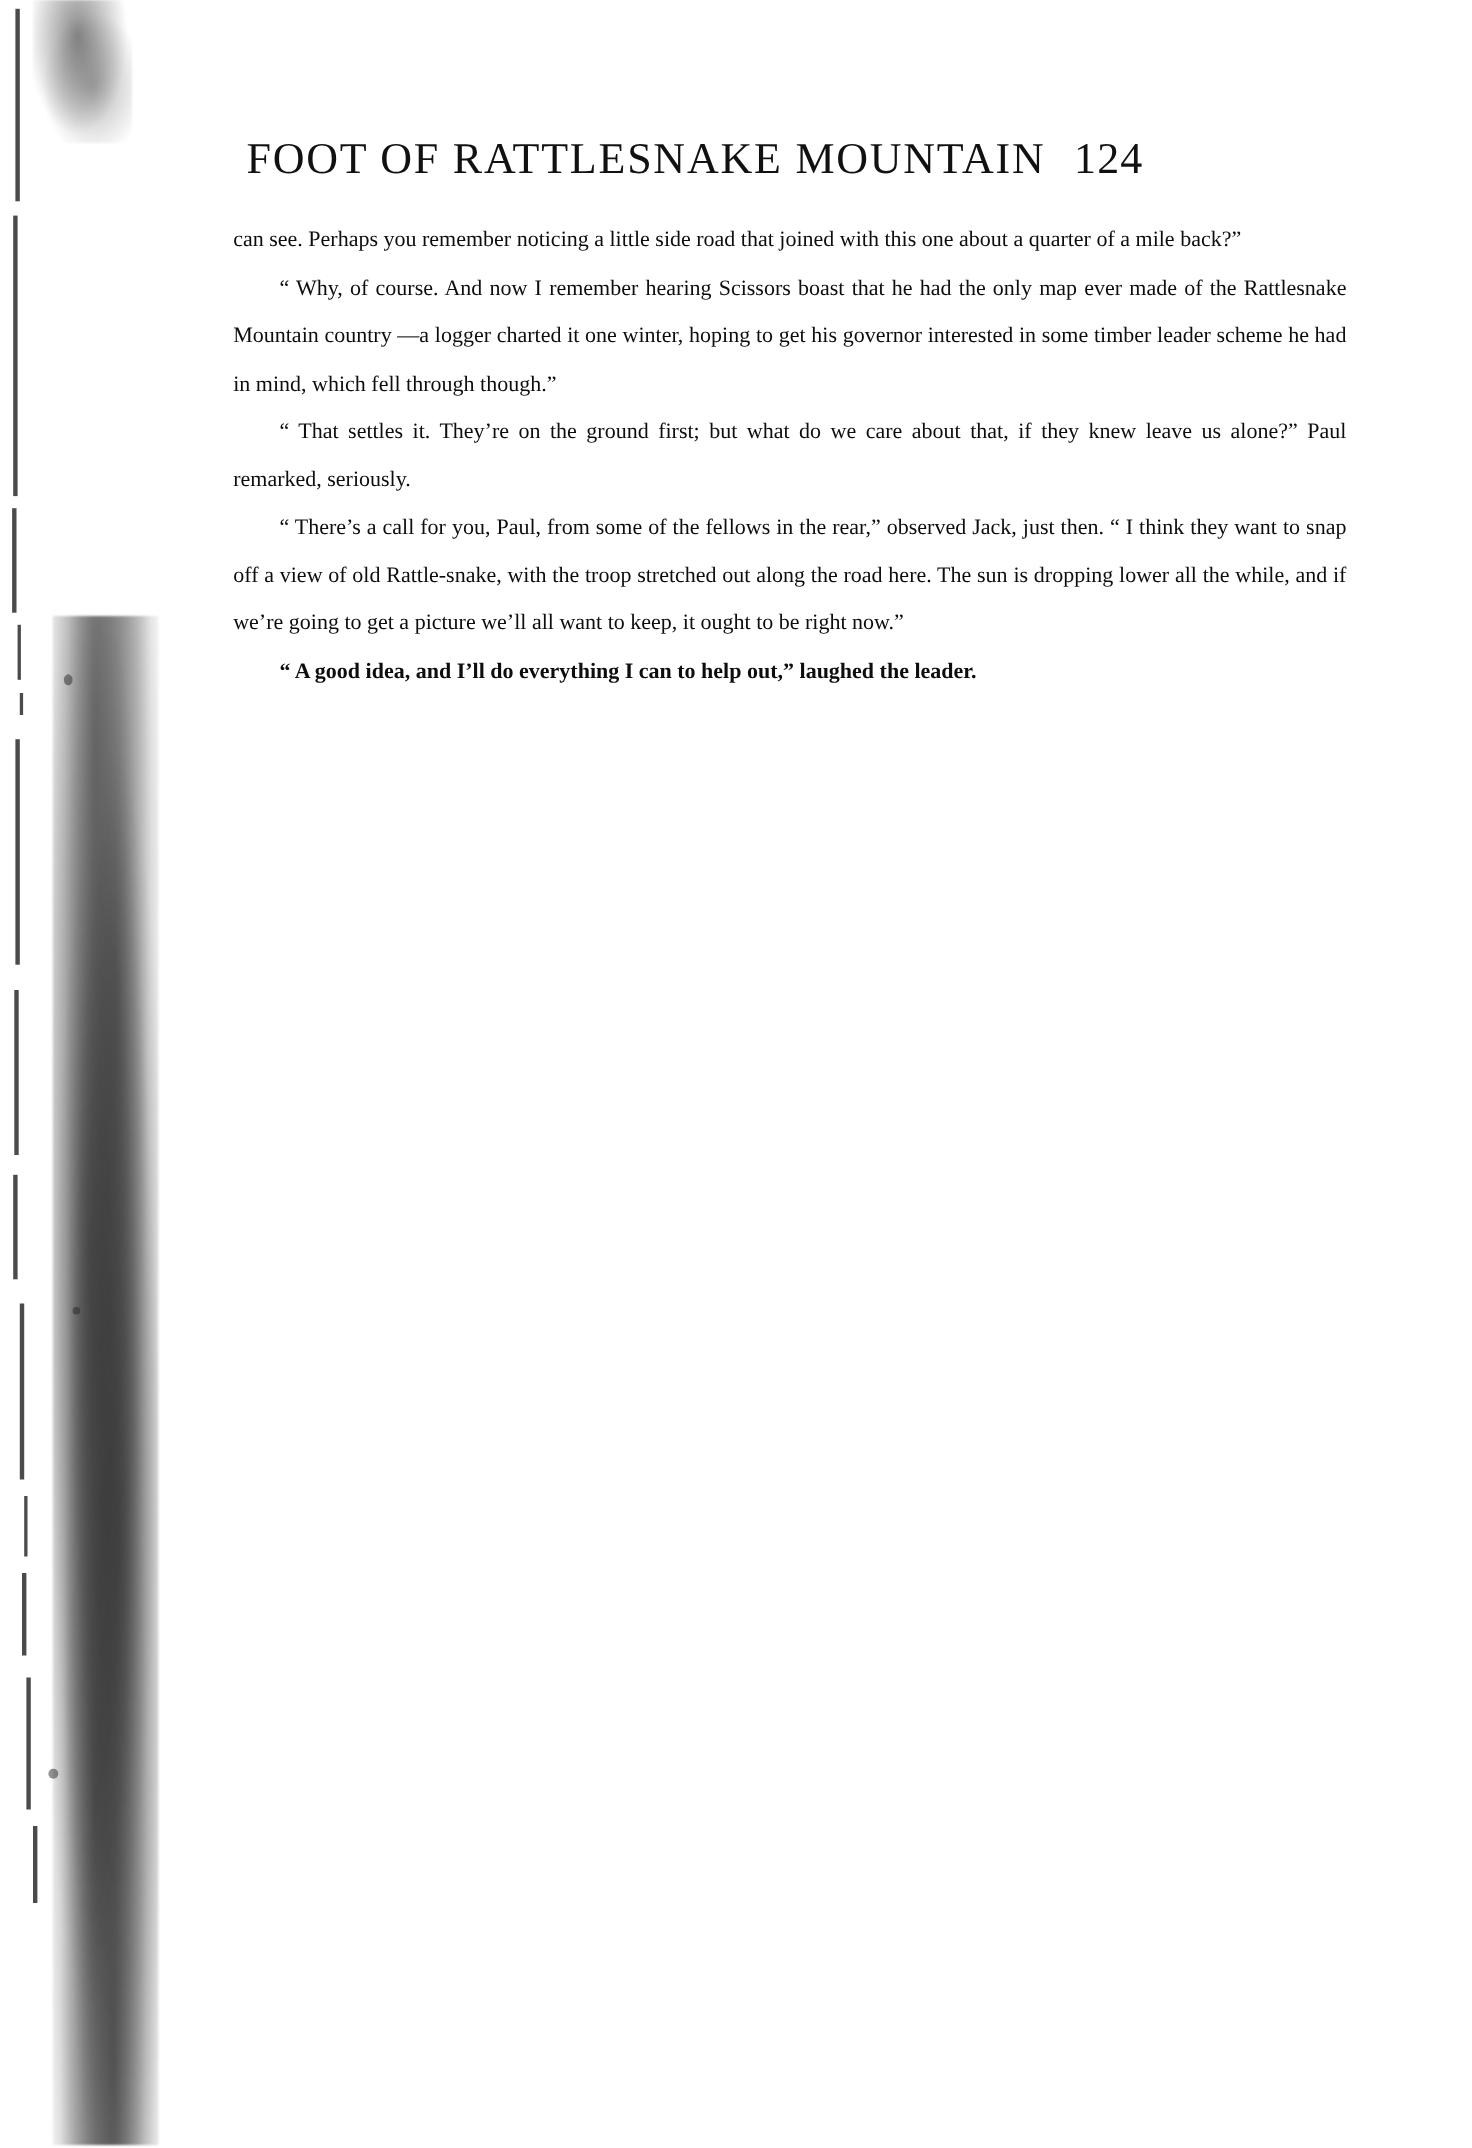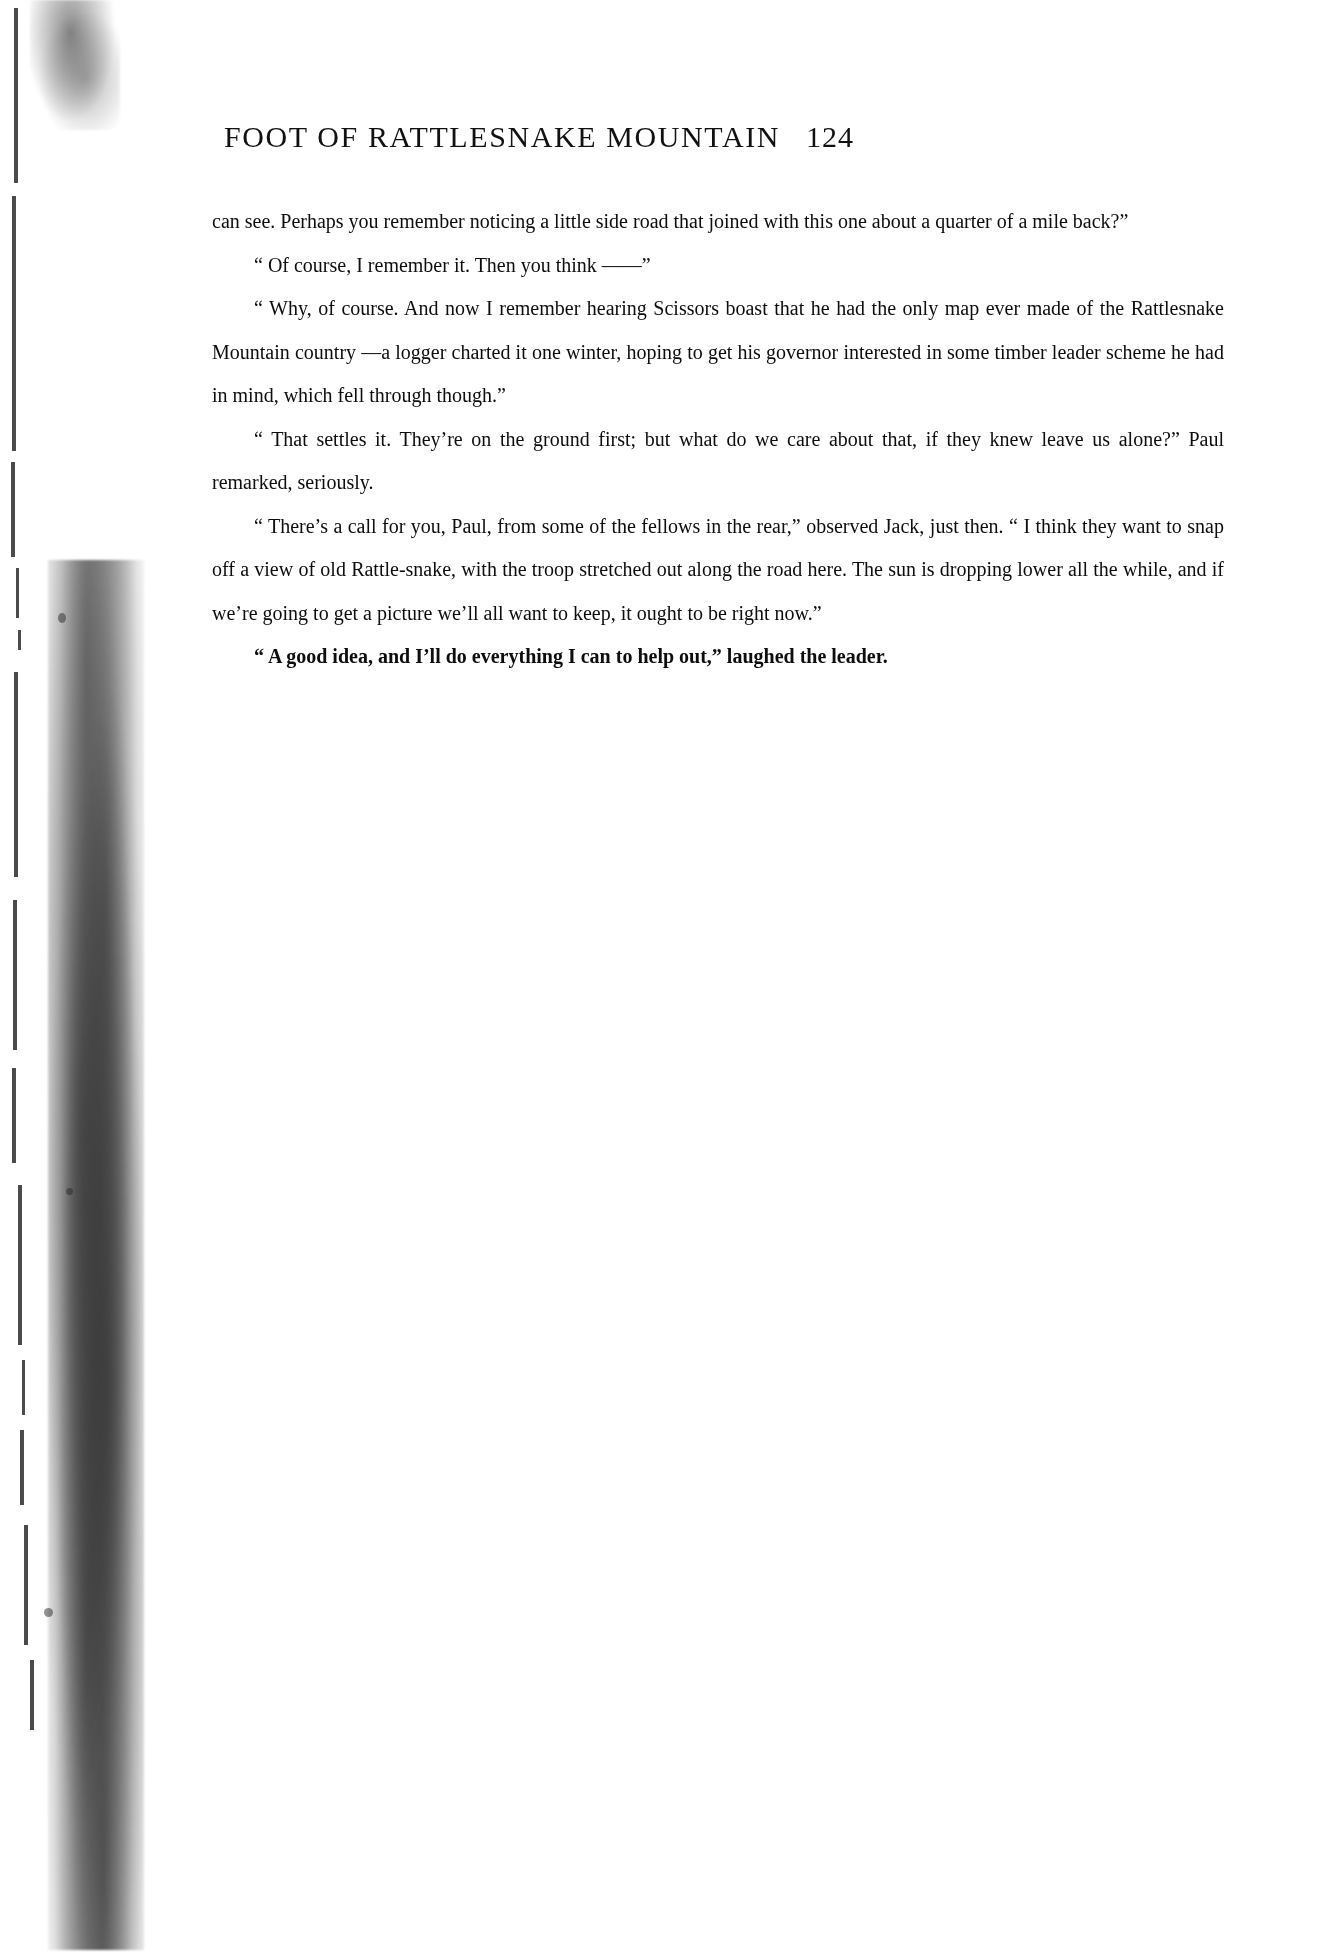--- a/index.html
+++ b/index.html
@@ -69,25 +69,25 @@
     position: absolute;
     left: 212px;
     top: 120px;
     width: 1012px;
   }
 
   #running-head {
     display: flex;
     align-items: flex-end;
     justify-content: flex-start;
-    font-size: 30px;
+    font-size: 40px;
     letter-spacing: 1.6px;
     color: #111;
     margin-left: 12px;
-    margin-bottom: 46px;
+    margin-bottom: 30px;
     white-space: nowrap;
   }
   #running-head .title {
     font-variant: small-caps;
   }
   #running-head .folio {
     margin-left: 26px;
     letter-spacing: 1px;
   }
 
@@ -139,20 +139,19 @@
 
 <div id="page">
 
   <div id="running-head">
     <span class="title">FOOT OF RATTLESNAKE MOUNTAIN</span>
     <span class="folio">124</span>
   </div>
 
   <div id="body-text">
     <p class="noindent">can see.  Perhaps you remember noticing a little side road that joined with this one about a quarter of a mile back?”</p>
-    <p class="indent">“ Of course, I remember it.  Then you think ——”</p>
     <p class="indent">“ Why, of course.  And now I remember hearing Scissors boast that he had the only map ever made of the Rattlesnake Mountain country —a logger charted it one winter, hoping to get his governor interested in some timber leader scheme he had in mind, which fell through though.”</p>
     <p class="indent">“ That settles it.  They’re on the ground first; but what do we care about that, if they knew leave us alone?” Paul remarked, seriously.</p>
     <p class="indent">“ There’s a call for you, Paul, from some of the fellows in the rear,” observed Jack, just then. “ I think they want to snap off a view of old Rattle-snake, with the troop stretched out along the road here.  The sun is dropping lower all the while, and if we’re going to get a picture we’ll all want to keep, it ought to be right now.”</p>
     <p class="indent ink-strong">“ A good idea, and I’ll do everything I can to help out,” laughed the leader.</p>
   </div>
 
 </div>
 
 </body></html>

